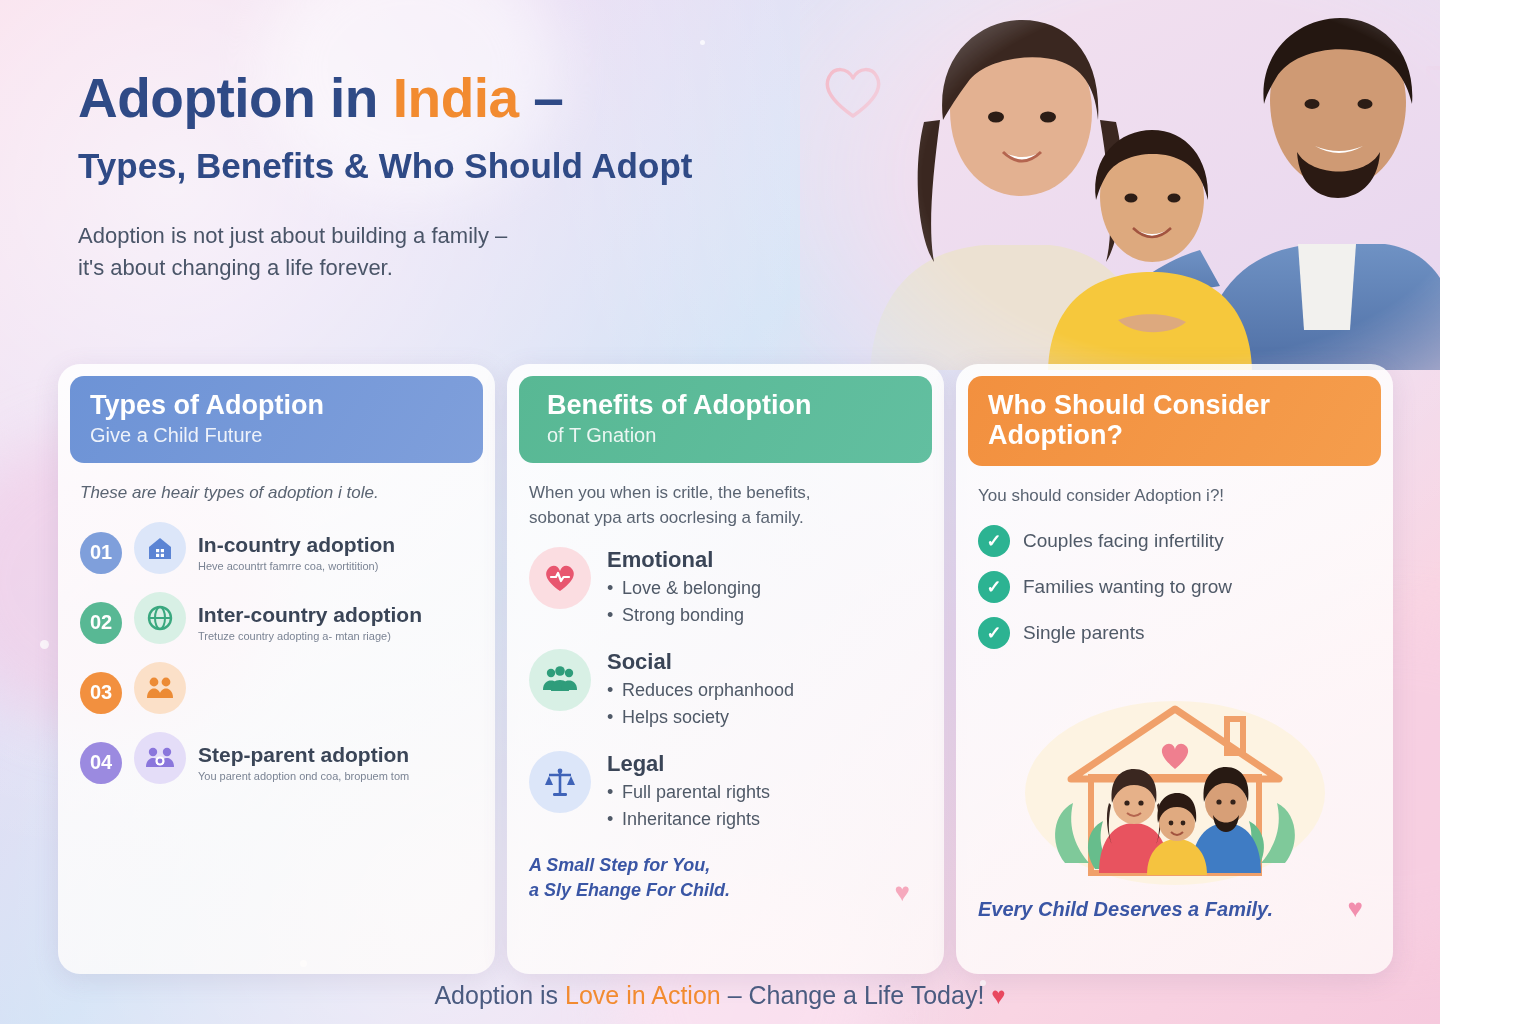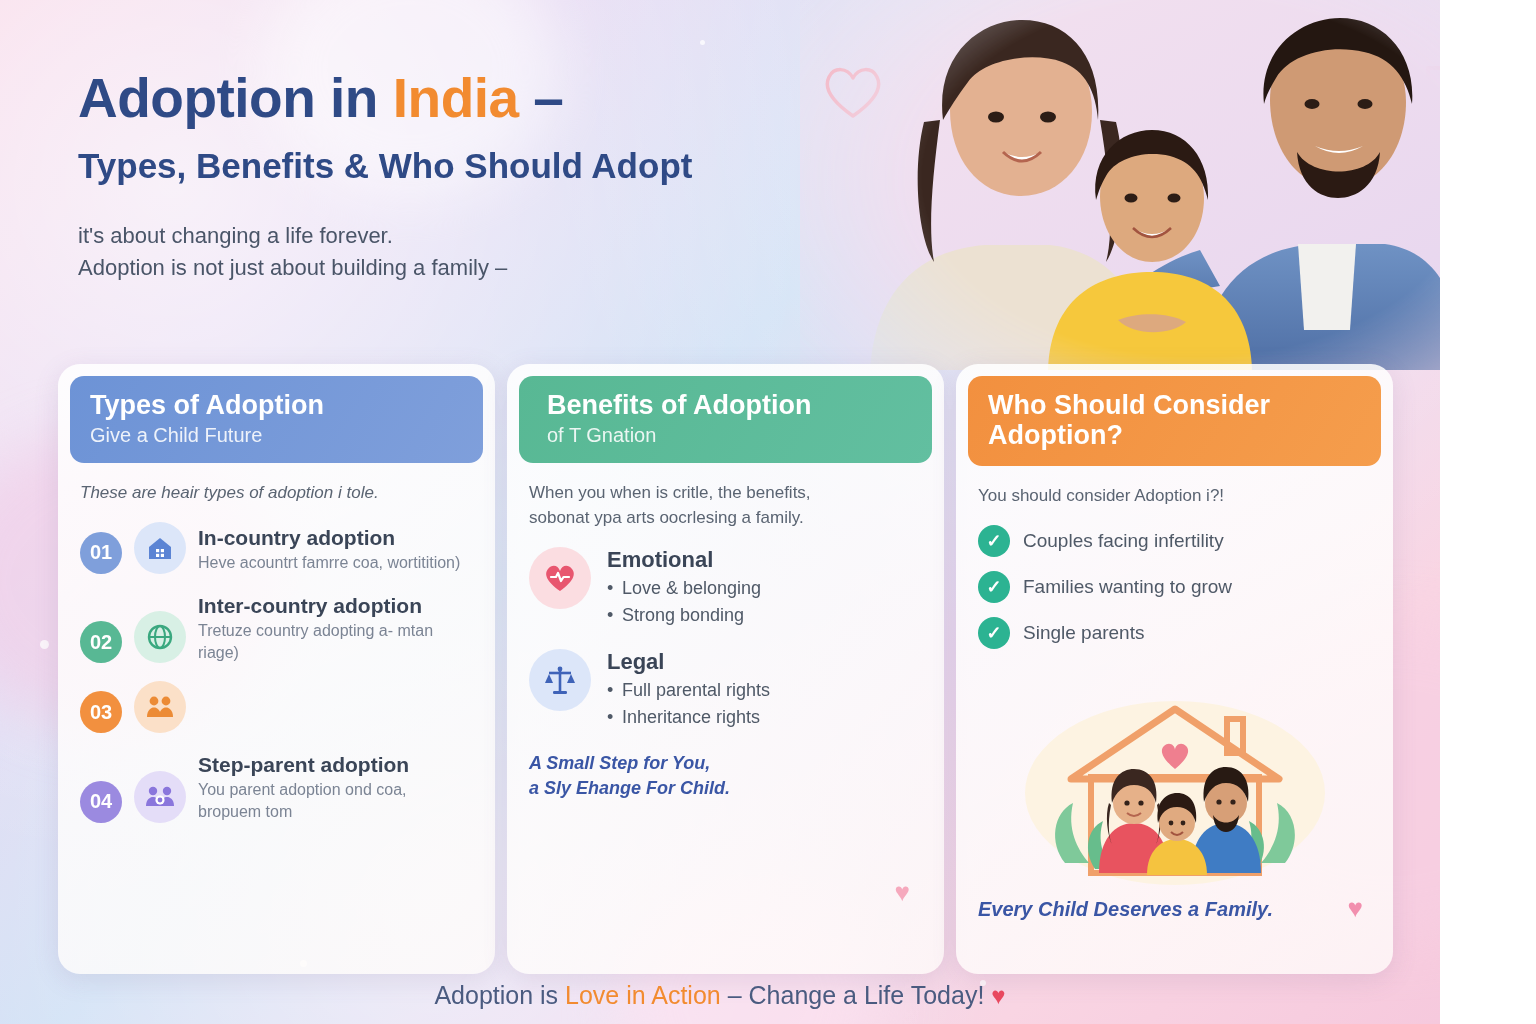--- a/index.html
+++ b/index.html
@@ -173,21 +173,21 @@
   .i3 { background: #fbe0c8; }
   .i4 { background: #e4ddf8; }
   .type-text { padding-top: 2px; }
   .type-title {
     font-size: 21px;
     font-weight: bold;
     color: #3a4557;
     line-height: 1.15;
   }
   .type-desc {
-    font-size: 16px;
+    font-size: 11px;
     color: #7b8494;
     line-height: 1.35;
     margin-top: 2px;
     max-width: 265px;
   }
 
   
   .benefit-row {
     display: flex;
     align-items: flex-start;
@@ -343,22 +343,22 @@
   <span class="puzzle-outline">
     <svg width="92" height="90" viewBox="0 0 92 90" fill="none">
       <path d="M18 20 h22 a8 8 0 0 1 14 0 h22 v22 a8 8 0 0 0 0 14 v22 H54 a8 8 0 0 0-14 0 H18 V56 a8 8 0 0 1 0-14 Z" stroke="#f2a9c4" stroke-width="4" fill="none" stroke-linejoin="round"></path>
     </svg>
   </span>
 
   <div class="header">
     <h1 class="title-main"><span>Adoption in </span><span class="accent">India</span><span class="dash"> –</span></h1>
     <h2 class="title-sub">Types, Benefits &amp; Who Should Adopt</h2>
     <div class="tagline">
+      <div>Adoption is not just about building a family –</div>
       <div>it's about changing a life forever.</div>
-      <div>Adoption is not just about building a family –</div>
     </div>
   </div>
 
   <div class="photo">
     <svg width="640" height="370" viewBox="0 0 640 370">
       <defs>
         <linearGradient id="bgph" x1="0" y1="0" x2="1" y2="1">
           <stop offset="0%" stop-color="#f4e2ef"></stop>
           <stop offset="100%" stop-color="#e7d6ef"></stop>
         </linearGradient>
@@ -495,20 +495,39 @@
           </div>
           <div>
             <div class="benefit-title">Emotional</div>
             <ul class="benefit-list">
               <li>Love &amp; belonging</li>
               <li>Strong bonding</li>
             </ul>
           </div>
         </div>
 
+        <div class="benefit-row">
+          <div class="benefit-icon bi2">
+            <svg width="38" height="32" viewBox="0 0 38 32">
+              <circle cx="10" cy="9" r="4.2" fill="#2f9d7b"></circle>
+              <circle cx="19" cy="7" r="4.8" fill="#2f9d7b"></circle>
+              <circle cx="28" cy="9" r="4.2" fill="#2f9d7b"></circle>
+              <path d="M2 26 C 2 19, 6 16.5, 10 16.5 C 14 16.5, 18 19, 18 26 Z" fill="#2f9d7b"></path>
+              <path d="M10 27 C 10 19, 14 16, 19 16 C 24 16, 28 19, 28 27 Z" fill="#2f9d7b"></path>
+              <path d="M20 26 C 20 19, 24 16.5, 28 16.5 C 32 16.5, 36 19, 36 26 Z" fill="#2f9d7b"></path>
+            </svg>
+          </div>
+          <div>
+            <div class="benefit-title">Social</div>
+            <ul class="benefit-list">
+              <li>Reduces orphanhood</li>
+              <li>Helps society</li>
+            </ul>
+          </div>
+        </div>
 
         <div class="benefit-row">
           <div class="benefit-icon bi3">
             <svg width="34" height="34" viewBox="0 0 34 34">
               <line x1="17" y1="6" x2="17" y2="28" stroke="#3f63b8" stroke-width="2.6"></line>
               <line x1="6" y1="10" x2="28" y2="10" stroke="#3f63b8" stroke-width="2.6"></line>
               <circle cx="17" cy="6" r="2.4" fill="#3f63b8"></circle>
               <path d="M2 20 L 6 11 L 10 20 Z" fill="#3f63b8"></path>
               <path d="M24 20 L 28 11 L 32 20 Z" fill="#3f63b8"></path>
               <rect x="10" y="28" width="14" height="3" rx="1.2" fill="#3f63b8"></rect>

